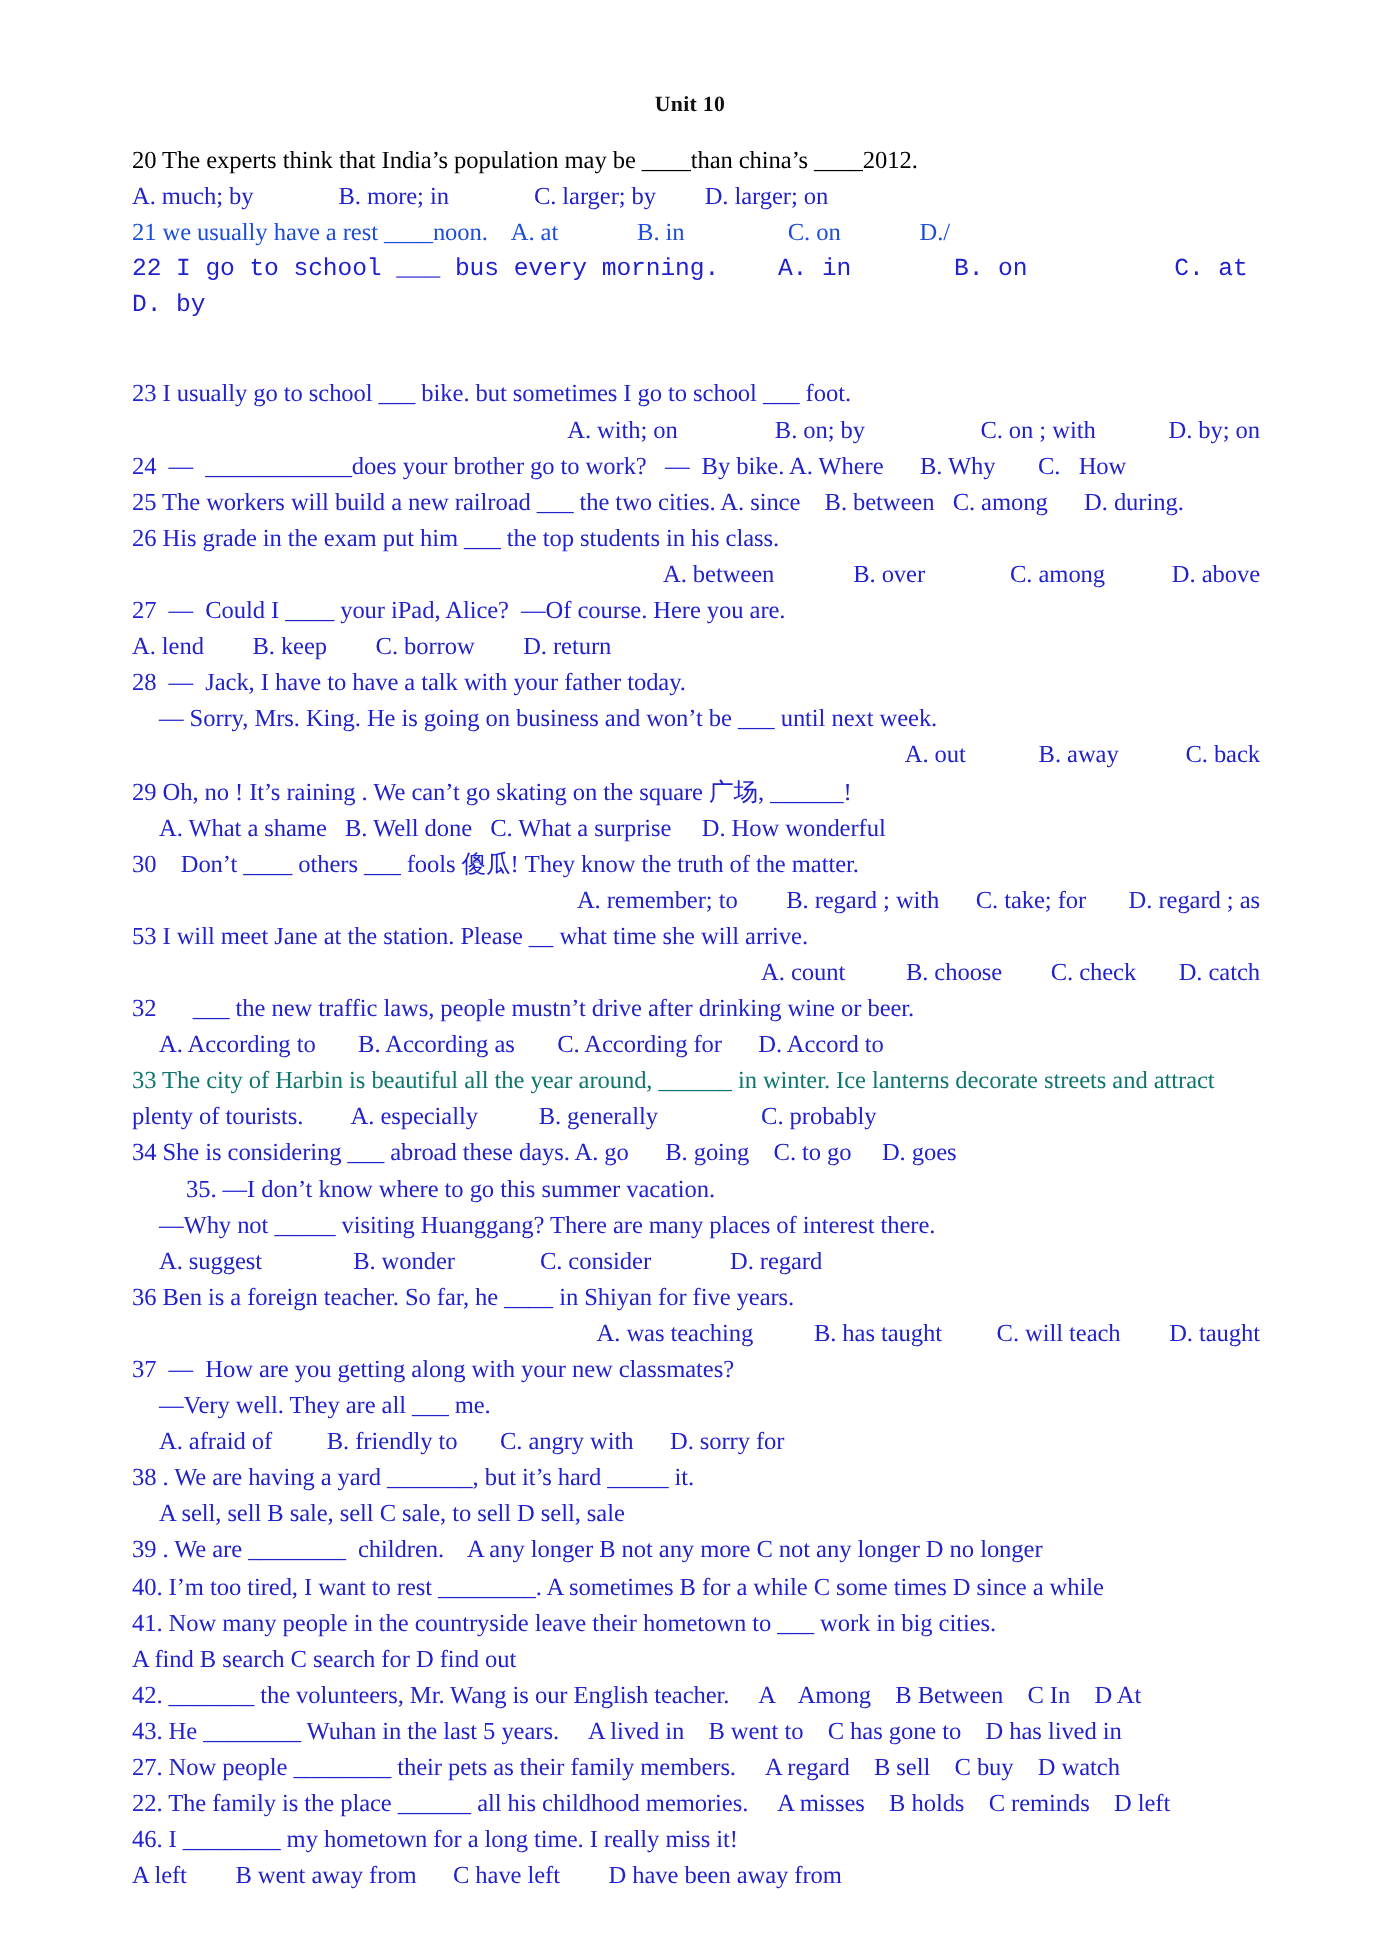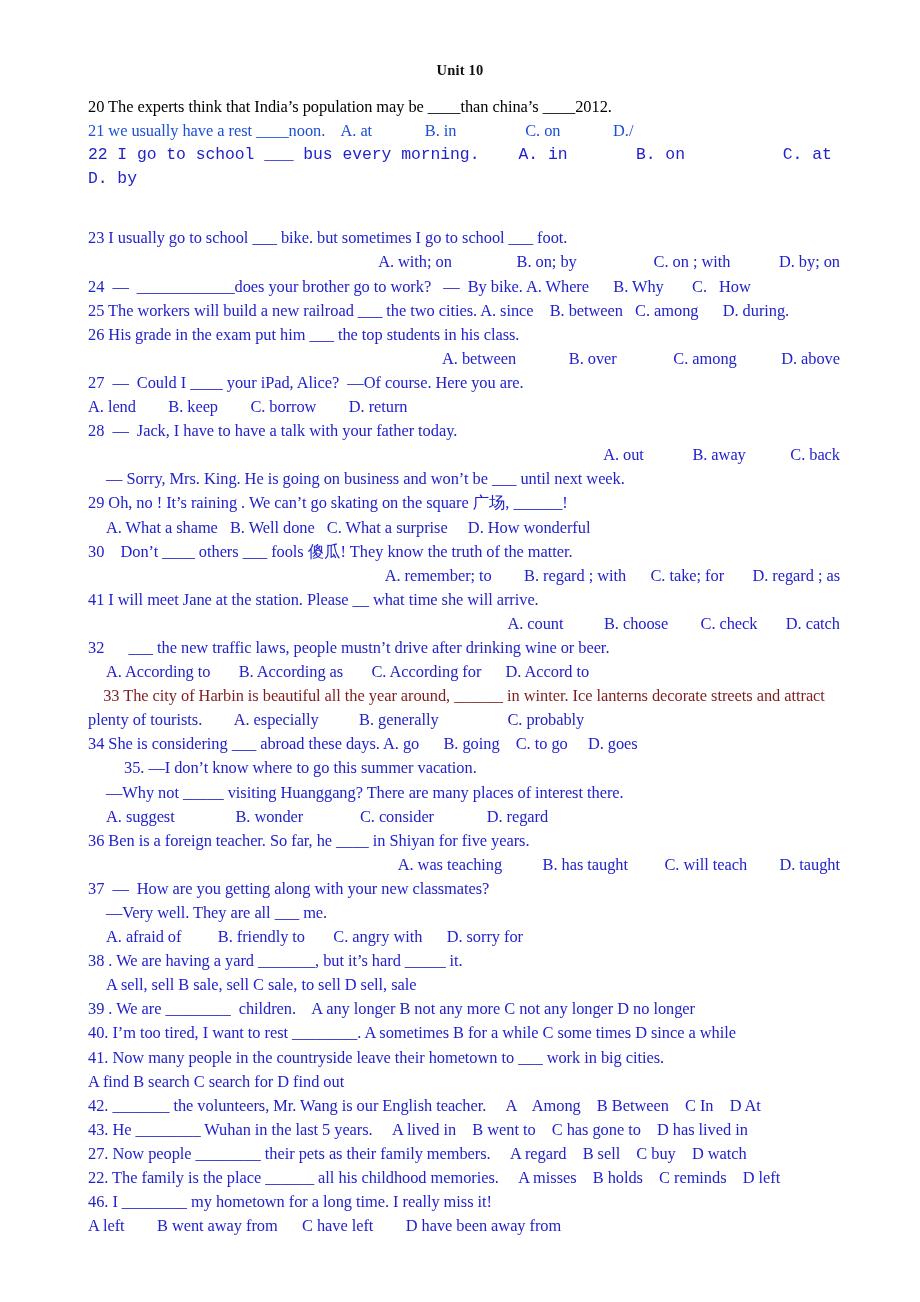--- a/index.html
+++ b/index.html
@@ -53,42 +53,43 @@
 </head>
 <body style="background: rgb(255, 255, 255);">
 
 <div class="page">
 
   <div class="doc-title" style="color: rgb(17, 17, 17);">Unit 10</div>
 
   <div class="body-block">
 
   <div class="line " style="color: #000000;">20 The experts think that India’s population may be ____than china’s ____2012.</div>
+      <div class="line " style="color: rgb(34, 34, 204);">A. much; by              B. more; in              C. larger; by        D. larger; on</div>
       <div class="line " style="color: #1d4ed8;">21 we usually have a rest ____noon.    A. at             B. in                 C. on             D./</div>
       <div class="line " style="color: rgb(34, 34, 204); font-family: Liberation Mono, monospace;">22 I go to school ___ bus every morning.    A. in       B. on          C. at        D. by</div>
       <div class="line " style="color: rgb(34, 34, 204); margin-top: 35px;">23 I usually go to school ___ bike. but sometimes I go to school ___ foot.</div>
       <div class="line ind2" style="color: rgb(34, 34, 204);">A. with; on                B. on; by                   C. on ; with            D. by; on</div>
       <div class="line " style="color: rgb(34, 34, 204);">24  —  ____________does your brother go to work?   —  By bike. A. Where      B. Why       C.   How</div>
       <div class="line " style="color: rgb(34, 34, 204);">25 The workers will build a new railroad ___ the two cities. A. since    B. between   C. among      D. during.</div>
       <div class="line " style="color: rgb(34, 34, 204);">26 His grade in the exam put him ___ the top students in his class.</div>
       <div class="line ind2" style="color: rgb(34, 34, 204);">A. between             B. over              C. among           D. above</div>
       <div class="line " style="color: rgb(34, 34, 204);">27  —  Could I ____ your iPad, Alice?  —Of course. Here you are.</div>
       <div class="line " style="color: rgb(34, 34, 204);">A. lend        B. keep        C. borrow        D. return</div>
       <div class="line " style="color: rgb(34, 34, 204);">28  —  Jack, I have to have a talk with your father today.</div>
+      <div class="line ind1" style="color: rgb(34, 34, 204);">— Sorry, Mrs. King. He is going on business and won’t be ___ until next week.</div>
       <div class="line ind2" style="color: rgb(34, 34, 204);">A. out            B. away           C. back</div>
-      <div class="line ind1" style="color: rgb(34, 34, 204);">— Sorry, Mrs. King. He is going on business and won’t be ___ until next week.</div>
       <div class="line " style="color: rgb(34, 34, 204);">29 Oh, no ! It’s raining . We can’t go skating on the square 广场, ______!</div>
       <div class="line ind1" style="color: rgb(34, 34, 204);">A. What a shame   B. Well done   C. What a surprise     D. How wonderful</div>
       <div class="line " style="color: rgb(34, 34, 204);">30    Don’t ____ others ___ fools 傻瓜! They know the truth of the matter.</div>
       <div class="line ind2" style="color: rgb(34, 34, 204);">A. remember; to        B. regard ; with      C. take; for       D. regard ; as</div>
-      <div class="line " style="color: rgb(34, 34, 204);">41 I will meet Jane at the station. Please __ what time she will arrive.</div>
+      <div class="line " style="color: rgb(34, 34, 204);">53 I will meet Jane at the station. Please __ what time she will arrive.</div>
       <div class="line ind2" style="color: rgb(34, 34, 204);">A. count          B. choose        C. check       D. catch</div>
       <div class="line " style="color: rgb(34, 34, 204);">32      ___ the new traffic laws, people mustn’t drive after drinking wine or beer.</div>
       <div class="line ind1" style="color: rgb(34, 34, 204);">A. According to       B. According as       C. According for      D. Accord to</div>
-      <div class="line " style="color: #7f1d1d; text-align: center;">33 The city of Harbin is beautiful all the year around, ______ in winter. Ice lanterns decorate streets and attract</div>
+      <div class="line " style="color: #0f766e;">33 The city of Harbin is beautiful all the year around, ______ in winter. Ice lanterns decorate streets and attract</div>
       <div class="line " style="color: rgb(34, 34, 204);">plenty of tourists.        A. especially          B. generally                 C. probably</div>
       <div class="line " style="color: rgb(34, 34, 204);">34 She is considering ___ abroad these days. A. go      B. going    C. to go     D. goes</div>
       <div class="line " style="color: rgb(34, 34, 204); margin-left: 36px;">35. —I don’t know where to go this summer vacation.</div>
       <div class="line ind1" style="color: rgb(34, 34, 204);">—Why not _____ visiting Huanggang? There are many places of interest there.</div>
       <div class="line ind1" style="color: rgb(34, 34, 204);">A. suggest               B. wonder              C. consider             D. regard</div>
       <div class="line " style="color: rgb(34, 34, 204);">36 Ben is a foreign teacher. So far, he ____ in Shiyan for five years.</div>
       <div class="line ind2" style="color: rgb(34, 34, 204);">A. was teaching          B. has taught         C. will teach        D. taught</div>
       <div class="line " style="color: rgb(34, 34, 204);">37  —  How are you getting along with your new classmates?</div>
       <div class="line ind1" style="color: rgb(34, 34, 204);">—Very well. They are all ___ me.</div>
       <div class="line ind1" style="color: rgb(34, 34, 204);">A. afraid of         B. friendly to       C. angry with      D. sorry for</div>

